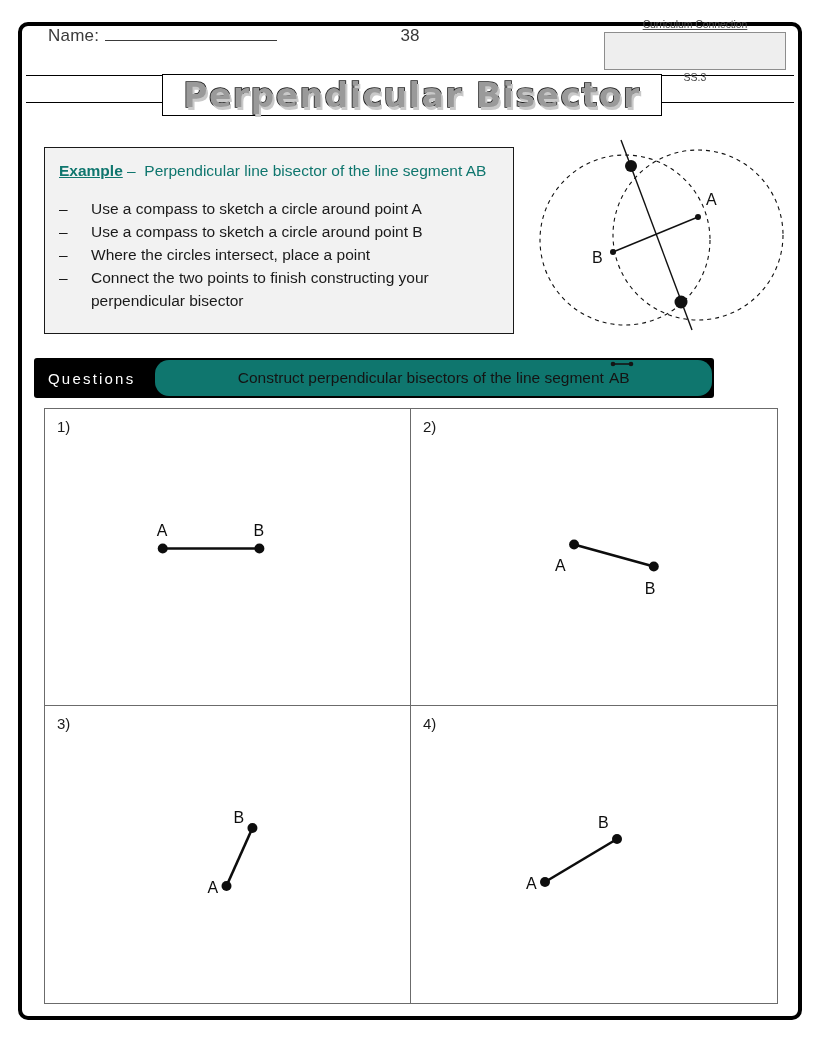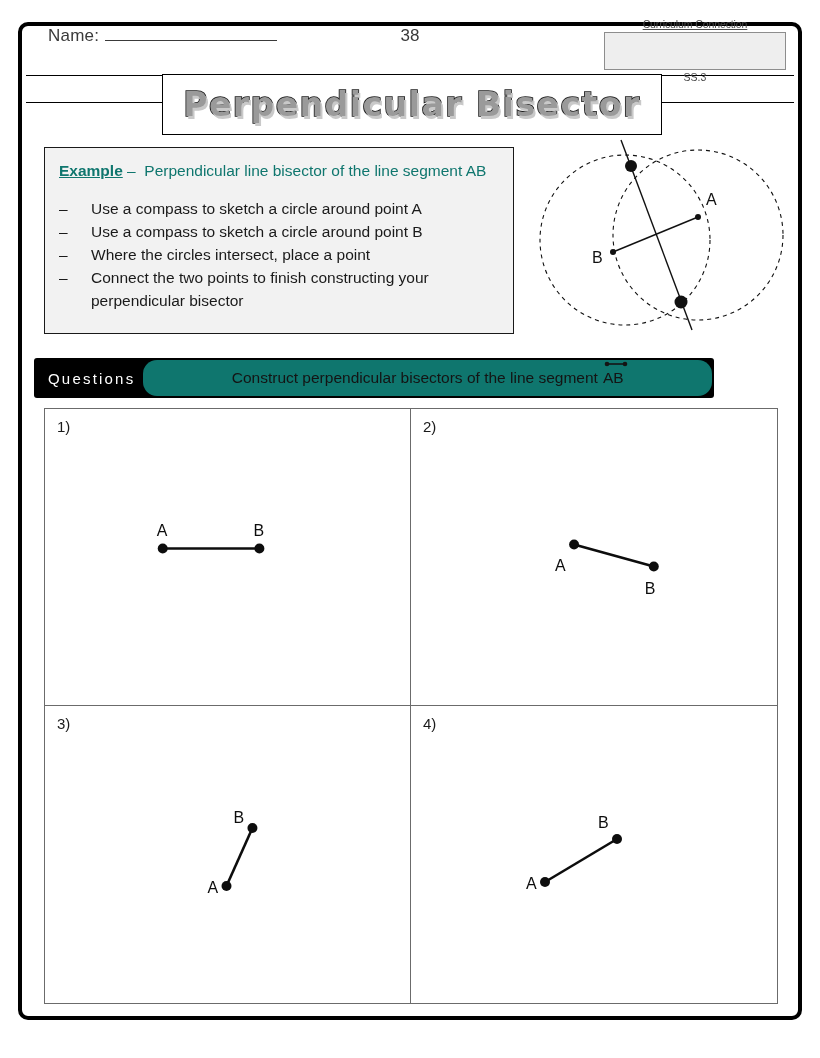--- a/index.html
+++ b/index.html
@@ -104,21 +104,21 @@
     top: 26px;
     width: 768px;
     height: 0;
     border-top: 1.6px solid #000;
   }
   .title-box {
     position: absolute;
     left: 136px;
     top: -2px;
     width: 500px;
-    height: 61px;
+    height: 42px;
     background: #ffffff;
     border: 1.8px solid #000;
     display: flex;
     align-items: center;
     justify-content: center;
   }
   .title-text {
     font-family: "DejaVu Sans", sans-serif;
     font-size: 33px;
     font-weight: bold;
@@ -184,21 +184,21 @@
     background: #000000;
     border-radius: 3px;
     display: flex;
     align-items: center;
   }
   .questions-label {
     color: #ffffff;
     font-size: 15px;
     letter-spacing: 2.2px;
     padding-left: 14px;
-    padding-right: 8px;
+    padding-right: 20px;
     white-space: nowrap;
   }
   .questions-pill {
     flex: 1;
     align-self: stretch;
     margin: 2px 2px 2px 0;
     background: #0f766e;
     border-radius: 14px;
     display: flex;
     align-items: center;

